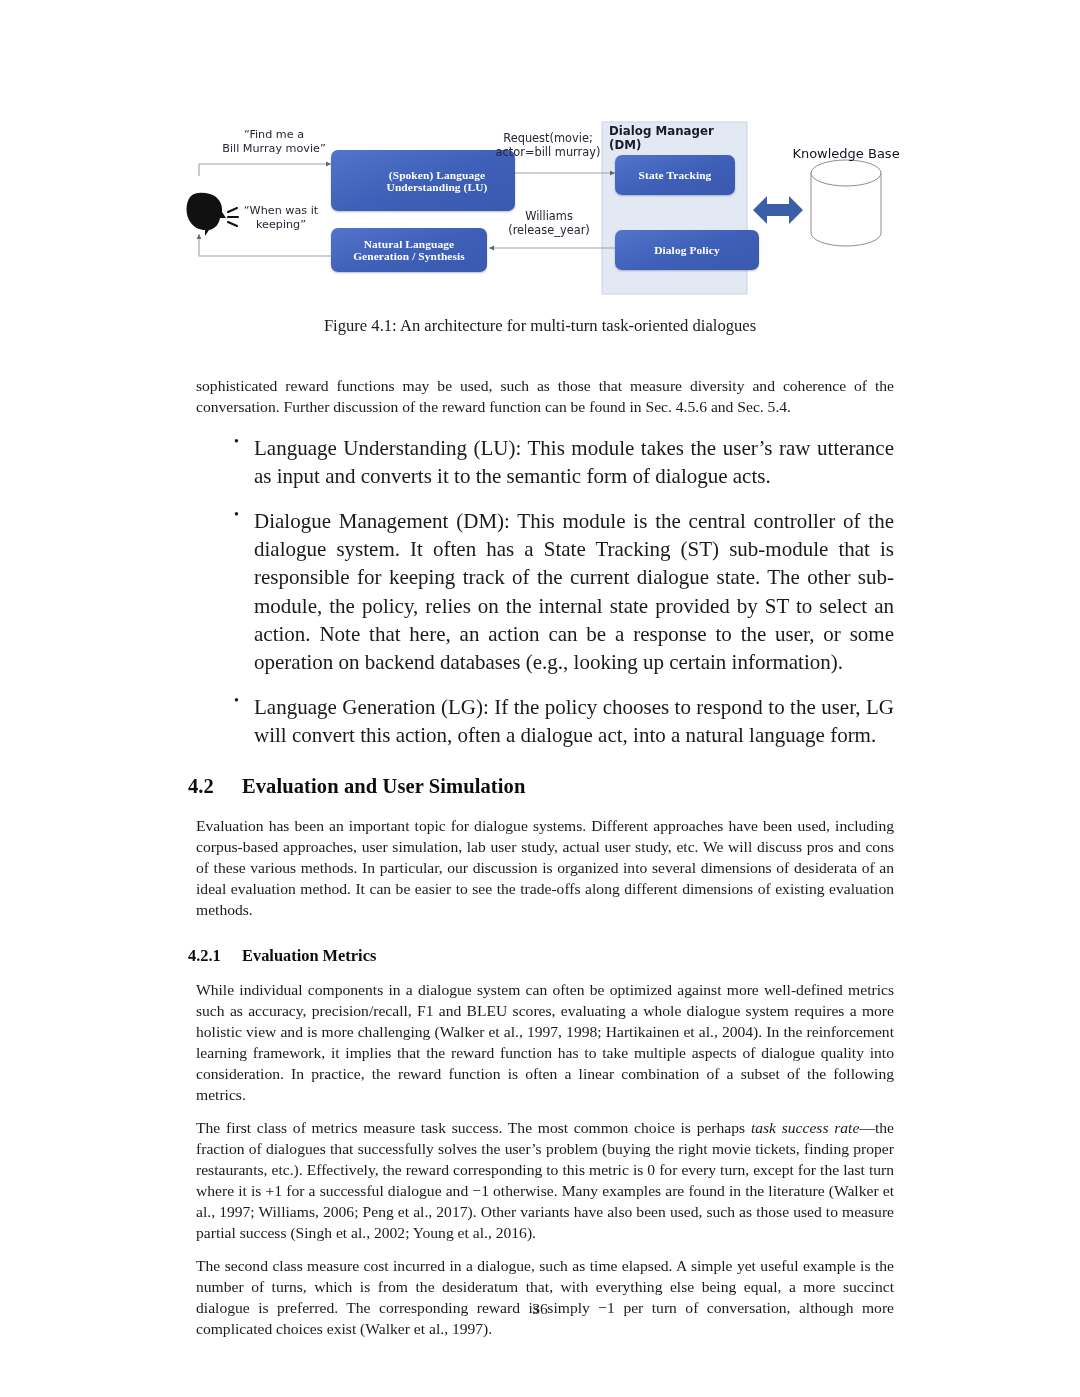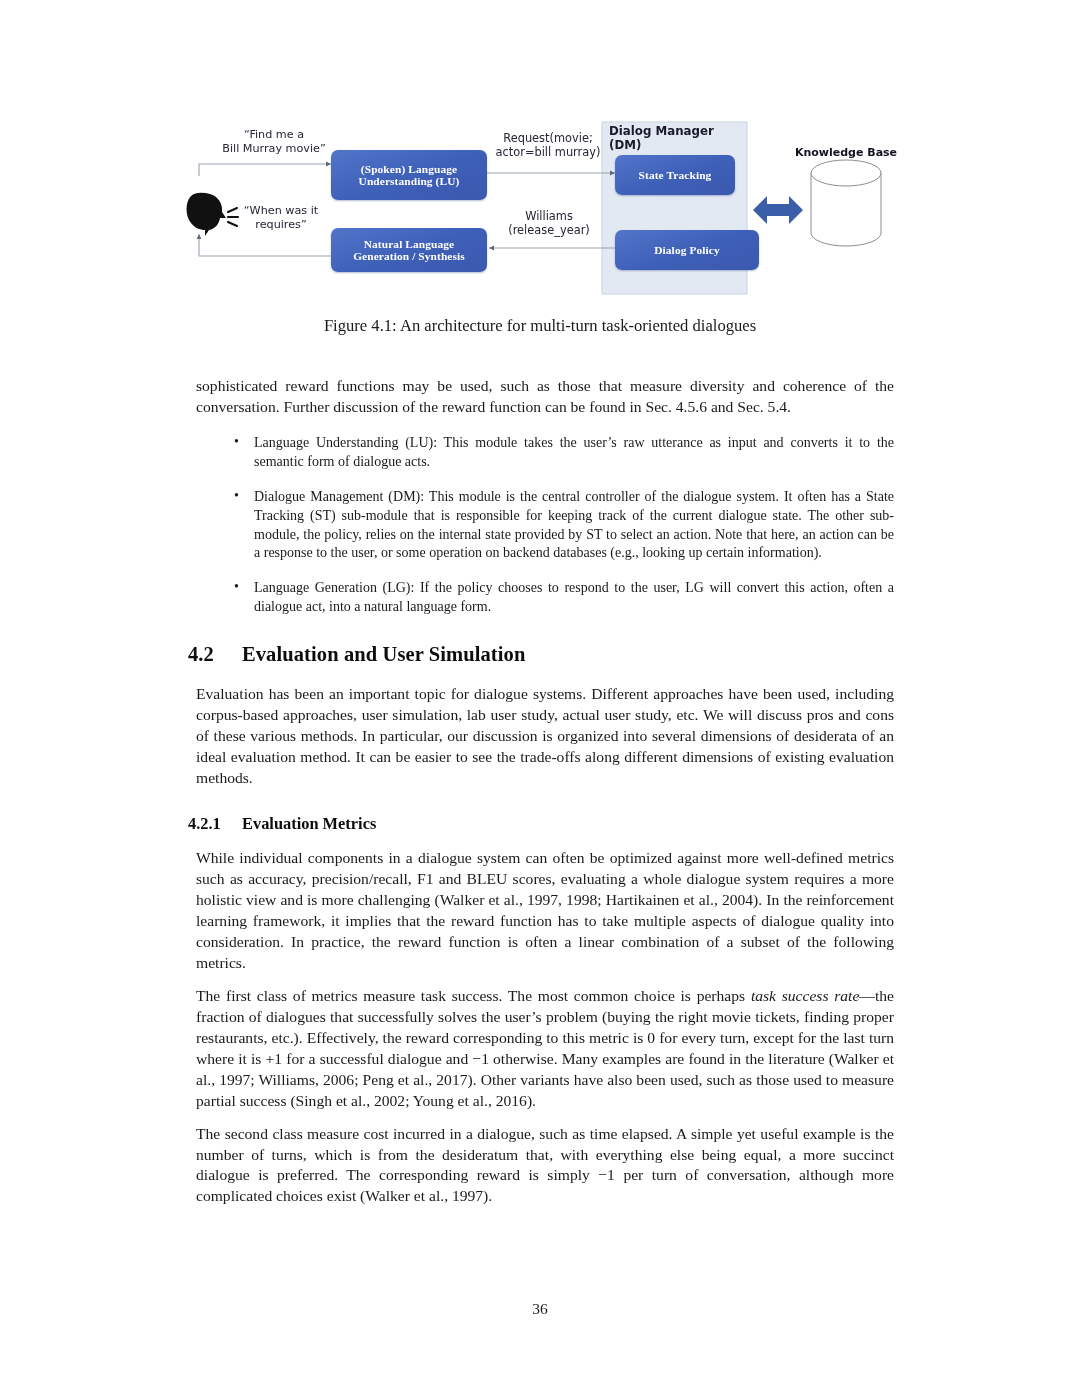--- a/index.html
+++ b/index.html
@@ -60,22 +60,22 @@
   }
 
   .panel-title {
     font-size: 11.8px;
     font-weight: 700;
     color: #1a1a2b;
     text-align: left;
   }
 
   .kb-title {
-    font-size: 11px;
-    font-weight: 700;
+    font-size: 13px;
+    font-weight: 400;
     color: #121222;
   }
 
   
   .mod-box {
     position: absolute;
     border-radius: 7px;
     background: linear-gradient(160deg, #5274c9 0%, #3f60b8 52%, #3a58ae 100%);
     box-shadow: 0 1px 2px rgba(40,60,120,.35);
     display: flex;
@@ -115,21 +115,21 @@
   }
 
   ul.modules {
     margin: 16px 0 14px 0;
     padding: 0 0 0 64px;
     list-style: none;
   }
   ul.modules li {
     position: relative;
     margin: 0 0 16px 0;
-    font-size: 14px;
+    font-size: 21px;
     line-height: 1.35;
     text-align: justify;
     color: #1a1a1a;
     padding-left: 2px;
   }
   ul.modules li::before {
     content: "\2022";
     position: absolute;
     left: -18px;
     top: -1px;
@@ -211,21 +211,21 @@
                  C 38 86, 33 78, 25 76
                  C 18 74, 10 74, 6 78 Z" fill="#111111"></path>
         <path d="M 28 100 C 31 99, 34 100, 36 101" stroke="#111111" stroke-width="0" fill="none"></path>
 
         <path d="M 43 94 L 52 90" stroke="#111111" stroke-width="2.1" stroke-linecap="round"></path>
         <path d="M 43 99 L 53 99" stroke="#111111" stroke-width="2.1" stroke-linecap="round"></path>
         <path d="M 43 104 L 52 108" stroke="#111111" stroke-width="2.1" stroke-linecap="round"></path>
       </g>
     </svg>
 
-    <div class="mod-box" style="left:146px; top:32px; width:156px; height:50px;">
+    <div class="mod-box" style="left:146px; top:32px; width:156px; height:61px;padding-left:28px;">
       <div class="box-label">
         <span>(Spoken) Language</span><br>
         <span>Understanding (LU)</span>
       </div>
     </div>
 
     <div class="mod-box" style="left:146px; top:110px; width:156px; height:44px;">
       <div class="box-label">
         <span>Natural Language</span><br>
         <span>Generation / Synthesis</span>
@@ -244,21 +244,21 @@
 
     <div class="fig-label kb-title" style="left:598px; top:28px; width:126px; text-align:center;">Knowledge Base</div>
 
     <div class="fig-label utt-label" style="left:26px; top:10px; width:126px;text-align:center;">
       <span>“Find me a</span><br>
       <span>Bill Murray movie”</span>
     </div>
 
     <div class="fig-label utt-label" style="left:40px; top:86px; width:112px;">
       <span>“When was it</span><br>
-      <span>requires”</span>
+      <span>keeping”</span>
     </div>
 
     <div class="fig-label req-label" style="left:296px; top:14px; width:134px;">
       <span>Request(movie;</span><br>
       <span>actor=bill murray)</span>
     </div>
 
     <div class="fig-label req-label" style="left:300px; top:92px; width:128px;">
       <span>Williams</span><br>
       <span>(release_year)</span>

